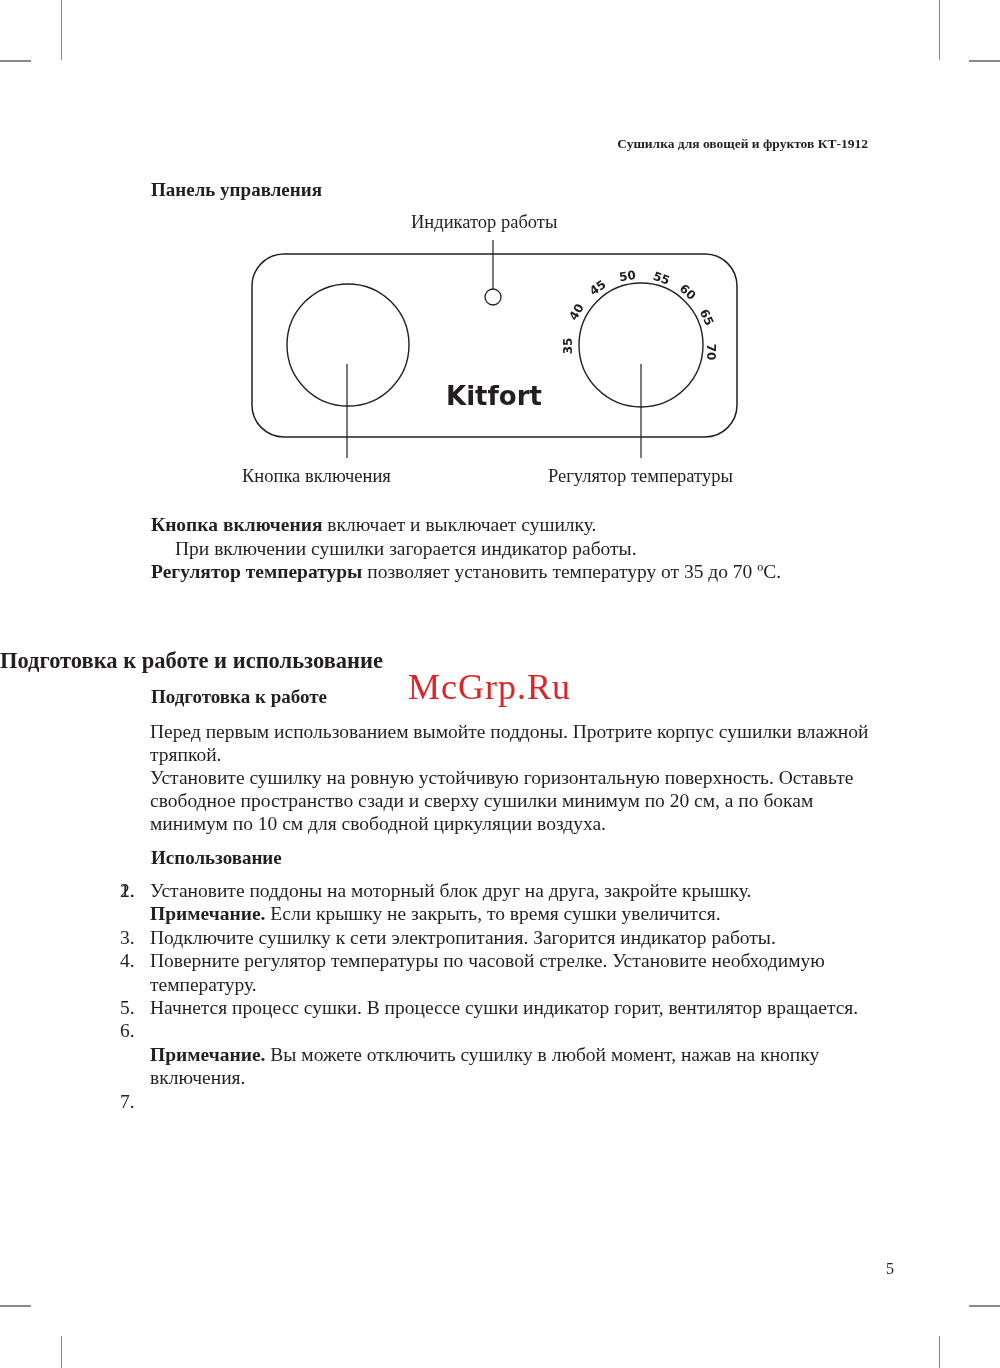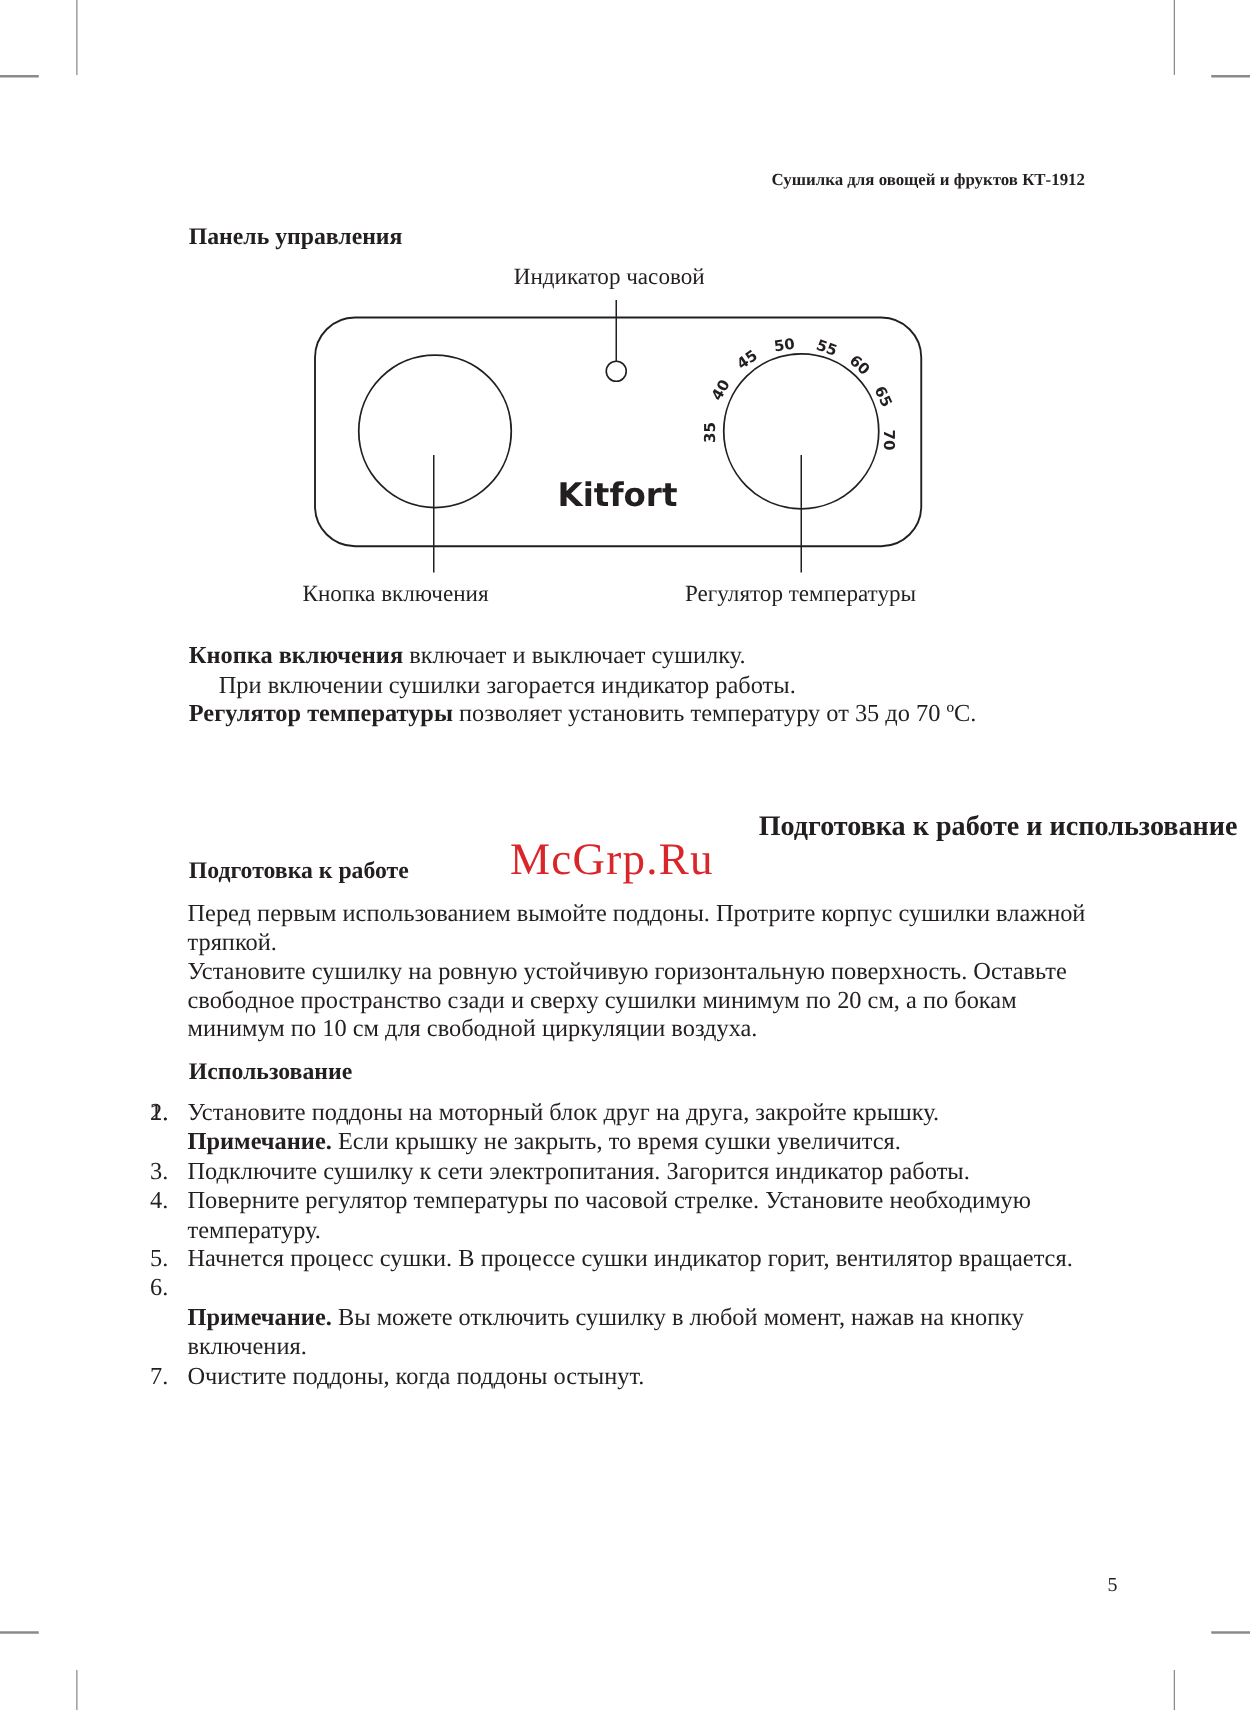--- a/index.html
+++ b/index.html
@@ -5,21 +5,21 @@
   html, body { margin:0; padding:0; background:#ffffff; }
   body { width:1000px; height:1368px; position:relative; overflow:hidden;
          font-family:"Liberation Serif", "DejaVu Serif", serif; color:#231f20; }
   .crop { position:absolute; background:#8a8a8a; }
   .abs { position:absolute; white-space:nowrap; }
   .running-header { left:0; width:868px; top:136px; text-align:right; font-size:13.5px; font-weight:bold; }
   .h3 { font-size:19px; font-weight:bold;text-align:center; }
   .label { font-size:18.5px; }
   .body-text { font-size:19.5px; line-height:23px; }
   .bold { font-weight:bold; }
-  .h2 { left:0; width:990px; text-align:right; top:648px; font-size:22.5px; font-weight:bold; }
+  .h2 { left:0; width:990px; text-align:left; top:648px; font-size:22.5px; font-weight:bold; }
   .watermark { left:408px; top:666px; font-family:Liberation Serif, serif; font-size:36px; color:#d9262b; letter-spacing:1px; }
   .para { position:absolute; left:120px; width:750px; font-size:19.5px; line-height:23px; }
   .para .first { padding-left:30px; }
   ol.steps { position:absolute; left:120px; top:879px; width:760px; margin:0; padding:0; list-style:none; font-size:19.5px; line-height:23.4px; }
   ol.steps li { position:relative; padding-left:30px; }
   ol.steps li .num { position:absolute; left:0; top:0; }
   .page-number { left:886px; top:1260px; font-size:16px; }
 </style>
 </head>
 <body>
@@ -30,21 +30,21 @@
 <div class="crop" style="left:969px;top:60px;width:31px;height:2px;"></div>
 <div class="crop" style="left:0;top:1305px;width:31px;height:2px;"></div>
 <div class="crop" style="left:969px;top:1305px;width:31px;height:2px;"></div>
 <div class="crop" style="left:61px;top:1336px;width:1px;height:32px;"></div>
 <div class="crop" style="left:939px;top:1336px;width:1px;height:32px;"></div>
 
 <div class="abs running-header">Сушилка для овощей и фруктов КТ-1912</div>
 
 <div class="abs h3" style="left:151px;top:179px;">Панель управления</div>
 
-<div class="abs label" style="left:411px;top:212px;">Индикатор часовой</div>
+<div class="abs label" style="left:411px;top:212px;">Индикатор работы</div>
 <div class="abs label" style="left:242px;top:466px;">Кнопка включения</div>
 <div class="abs label" style="left:548px;top:466px;">Регулятор температуры</div>
 
 <svg class="abs" style="left:0;top:0;" width="1000" height="520" viewBox="0 0 1000 520">
 
   <rect x="252" y="254" width="485" height="183" rx="32" ry="32" fill="none" stroke="#231f20" stroke-width="1.5"></rect>
 
   <line x1="493" y1="240" x2="493" y2="289" stroke="#231f20" stroke-width="1.2"></line>
   <circle cx="493" cy="297" r="8" fill="none" stroke="#231f20" stroke-width="1.3"></circle>
 
@@ -90,16 +90,16 @@
 </div>
 
 <div class="abs h3" style="left:151px;top:847px;">Использование</div>
 <ol class="steps">
   <li><span class="num">1.</span></li>
   <li><span class="num">2.</span><span>Установите поддоны на моторный блок друг на друга, закройте крышку.</span><br><span class="bold">Примечание.</span><span> Если крышку не закрыть, то время сушки увеличится.</span></li>
   <li><span class="num">3.</span><span>Подключите сушилку к сети электропитания. Загорится индикатор работы.</span></li>
   <li><span class="num">4.</span><span>Поверните регулятор температуры по часовой стрелке. Установите необходимую температуру.</span></li>
   <li><span class="num">5.</span><span>Начнется процесс сушки. В процессе сушки индикатор горит, вентилятор вращается.</span></li>
   <li><span class="num">6.</span><br><span class="bold">Примечание.</span><span> Вы можете отключить сушилку в любой момент, нажав на кнопку включения.</span></li>
-  <li><span class="num">7.</span><span>Очистите поддоны, когда поддоны остынут.</span></li>
+  <li><span class="num">7.</span></li>
 </ol>
 
 <div class="abs page-number">5</div>
 
 </body></html>

